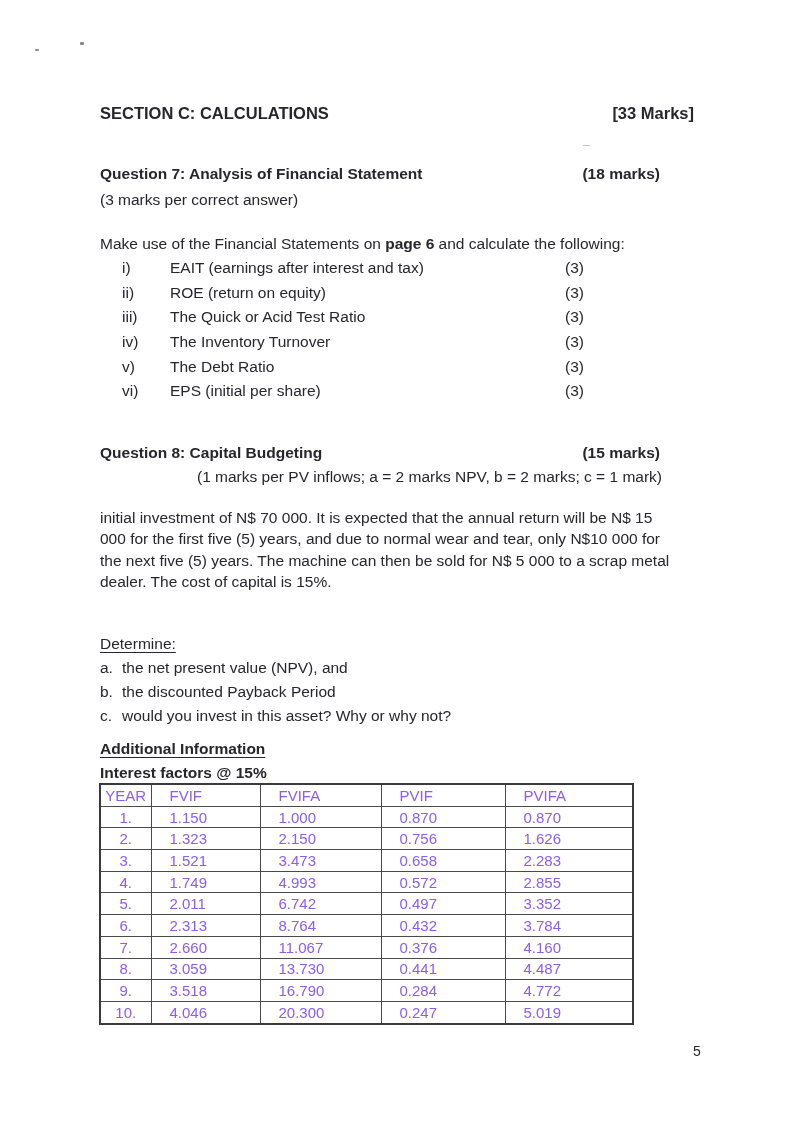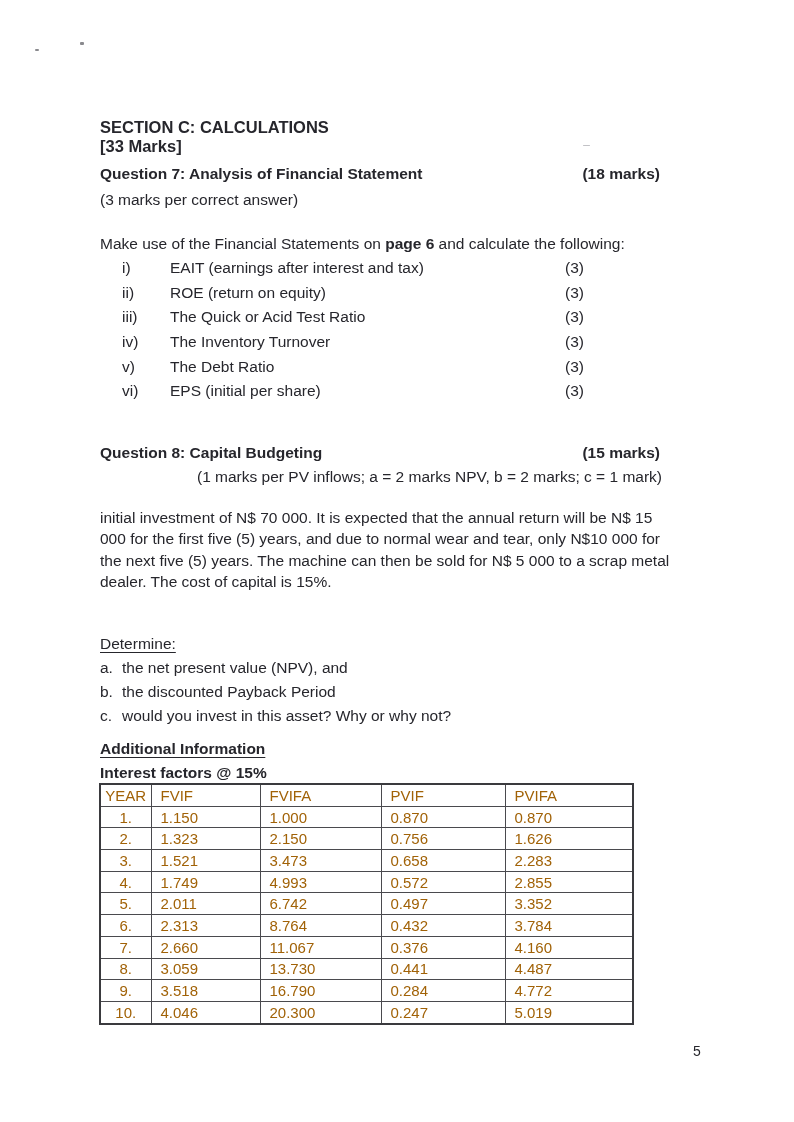--- a/index.html
+++ b/index.html
@@ -20,21 +20,21 @@
     right: 100px;
     display: flex;
     justify-content: space-between;
     align-items: baseline;
   }
   .bold { font-weight: bold; }
   .big { font-size: 16.5px; }
   .underline { text-decoration: underline; text-underline-offset: 3px; }
   .right-note { }
   .mr3  { margin-right: 3px; }
-  .mr22 { margin-right: 22px; }
+  .mr22 { }
   .mr34 { margin-right: 34px; }
 
   .q7-list { position: absolute; left: 100px; top: 256px; width: 594px; }
   .q7-item {
     display: grid;
     grid-template-columns: 48px 395px 40px;
     padding-left: 22px;
     height: 24.7px;
     line-height: 24.7px;
   }
@@ -50,27 +50,27 @@
   }
 
   table.factors {
     position: absolute;
     left: 99px;
     top: 783px;
     border-collapse: collapse;
     table-layout: fixed;
     width: 533px;
     font-size: 15px;
-    color: #a16207;
+    color: #8b5cf6;
     border: 2px solid #3a3a3e;
   }
   table.factors th, table.factors td {
     border: 1px solid #4a4a4e;
     height: 20.7px;
-    padding: 0 0 0 9px;
+    padding: 0 0 0 18px;
     text-align: left;
     font-weight: normal;
     vertical-align: middle;
     overflow: hidden;
     white-space: nowrap;
   }
   table.factors col.c-year  { width: 51px; }
   table.factors col.c-fvif  { width: 109px; }
   table.factors col.c-fvifa { width: 121px; }
   table.factors col.c-pvif  { width: 124px; }
@@ -86,21 +86,21 @@
 </style>
 </head>
 <body>
 
 <div class="page">
 
   <div class="speck speck-a"></div>
   <div class="speck speck-b"></div>
   <div class="speck speck-c"></div>
 
-  <div class="row" style="top:118px;flex-direction:column;">
+  <div class="row" style="top:104px;">
     <span class="bold big">SECTION C: CALCULATIONS</span>
     <span class="bold big mr22">[33 Marks]</span>
   </div>
 
   <div class="row" style="top:165px;">
     <span class="bold">Question 7: Analysis of Financial Statement</span>
     <span class="bold mr34">(18 marks)</span>
   </div>
   <div class="row right-note" style="top:191px; display:block;">
     <span class="mr3">(3 marks per correct answer)</span>

